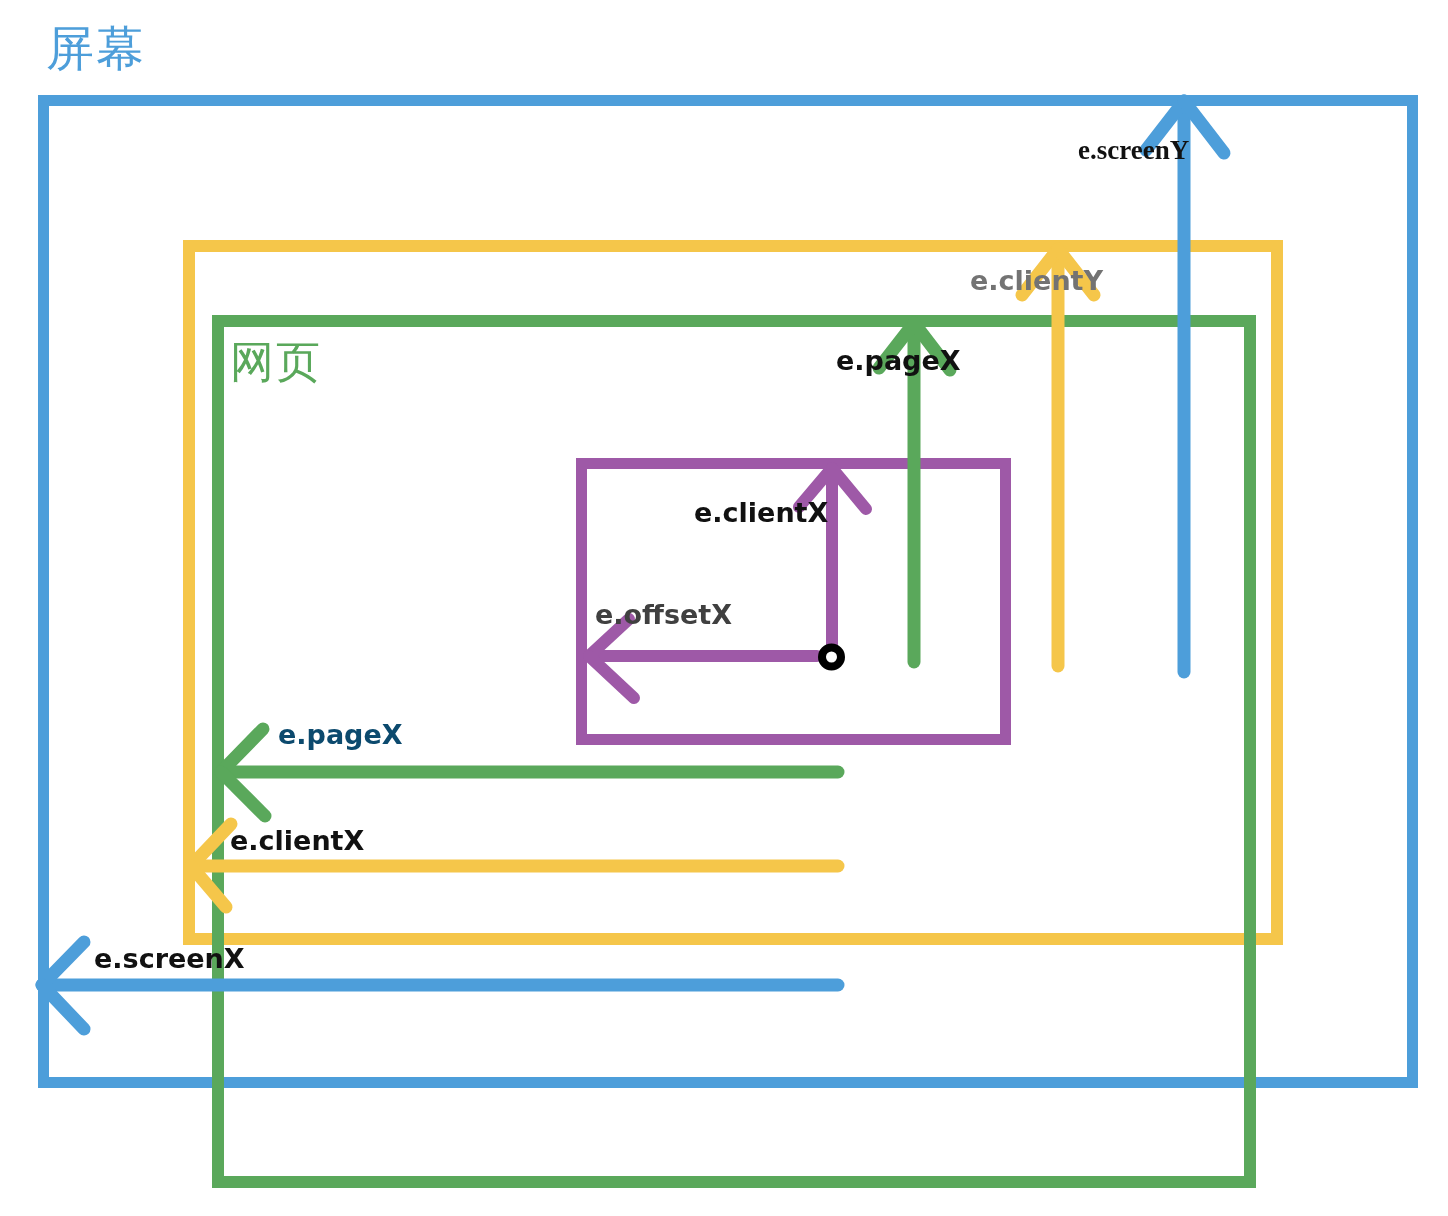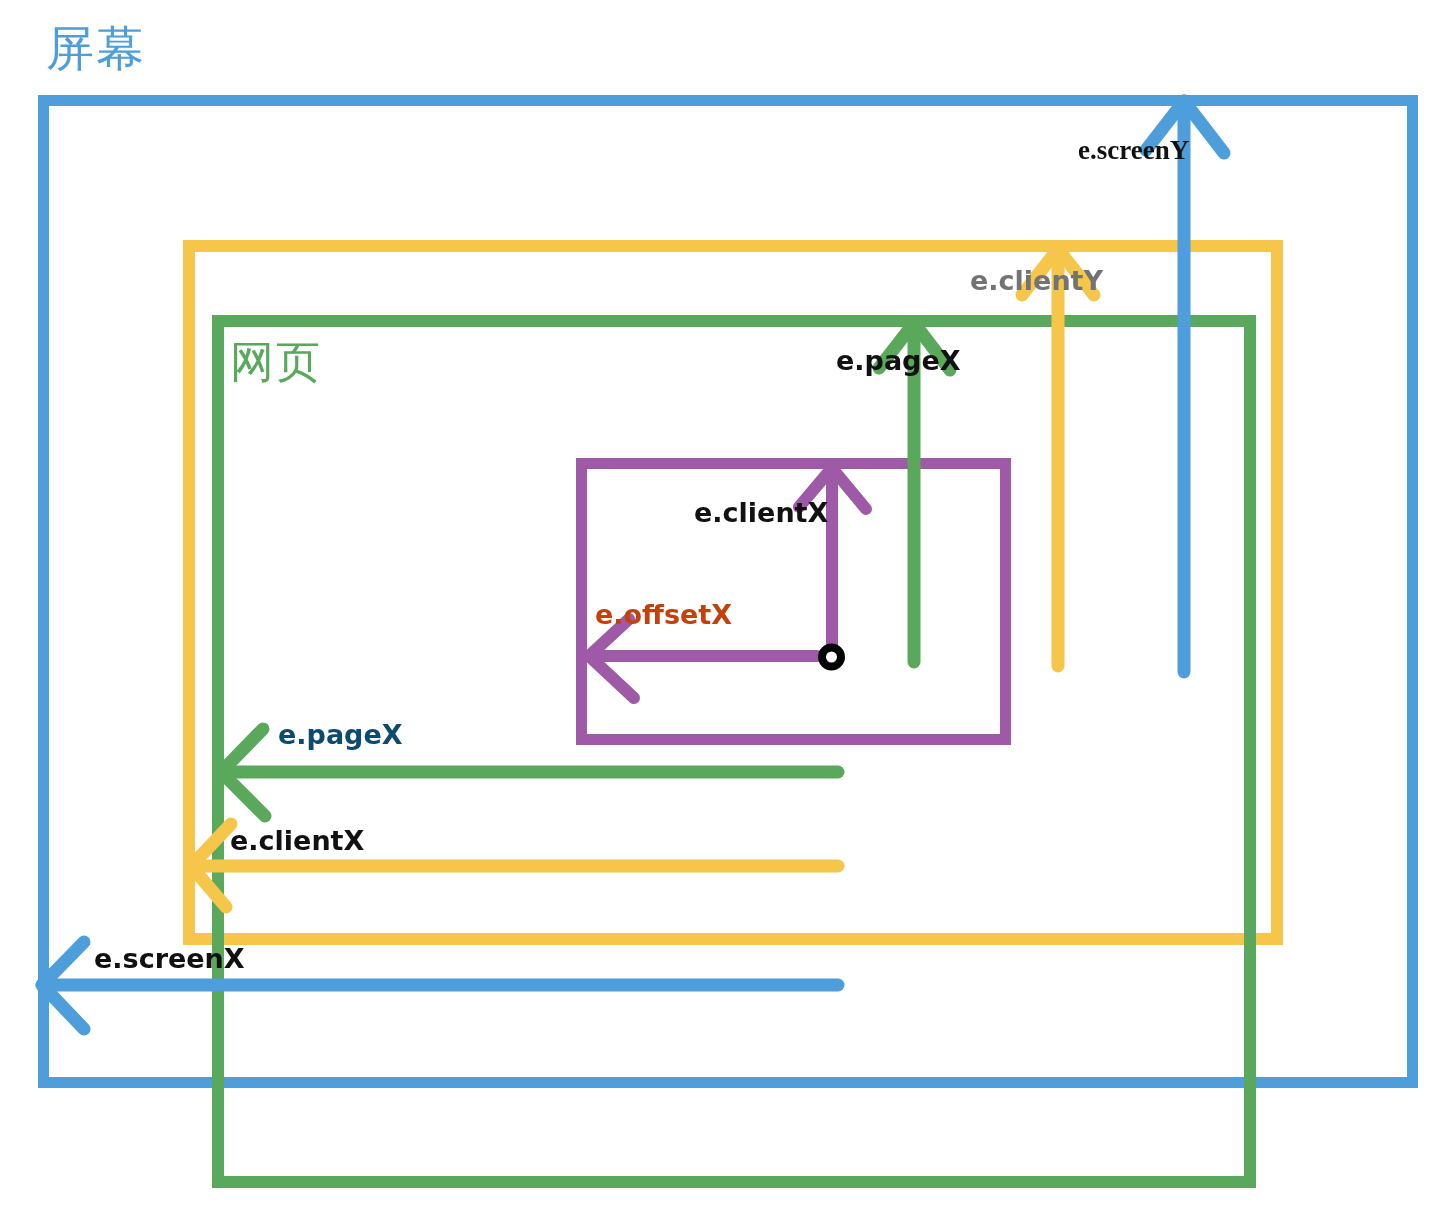--- a/index.html
+++ b/index.html
@@ -121,21 +121,21 @@
 
 
   <div class="arrow-label" style="left: 1078px; top: 136px; color: rgb(17, 17, 17); font-family: Liberation Serif, serif;">e.screenY</div>
 
   <div class="arrow-label" style="left: 970px; top: 266px; color: #737373;">e.clientY</div>
 
   <div class="arrow-label" style="left: 836px; top: 346px; color: rgb(17, 17, 17);">e.pageX</div>
 
   <div class="arrow-label" style="left: 694px; top: 498px; color: rgb(17, 17, 17);">e.clientX</div>
 
-  <div class="arrow-label" style="left: 595px; top: 600px; color: #c2410c; text-align: center;">e.offsetX</div>
+  <div class="arrow-label" style="left: 595px; top: 600px; color: #404040; text-align: center;">e.offsetX</div>
 
   <div class="arrow-label" style="left: 278px; top: 720px; color: #0c4a6e;">e.pageX</div>
 
   <div class="arrow-label" style="left: 230px; top: 826px; color: rgb(17, 17, 17);">e.clientX</div>
 
   <div class="arrow-label" style="left: 94px; top: 944px; color: rgb(17, 17, 17);">e.screenX</div>
 
 </div>
 
 </body></html>

